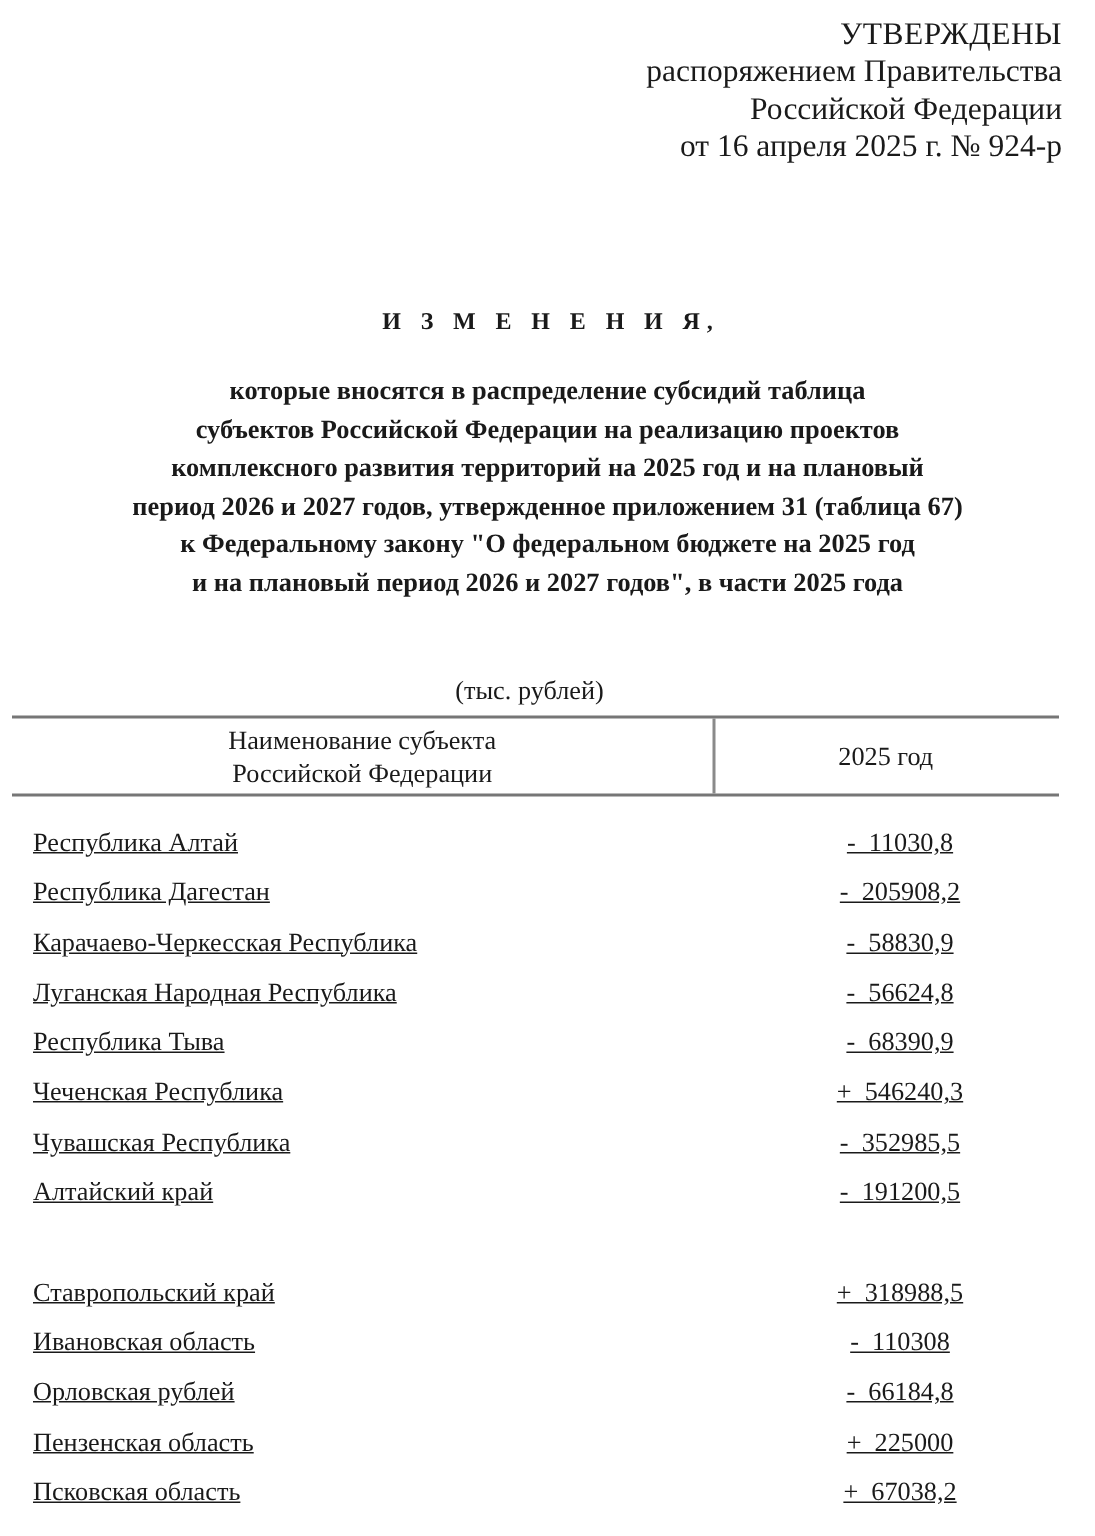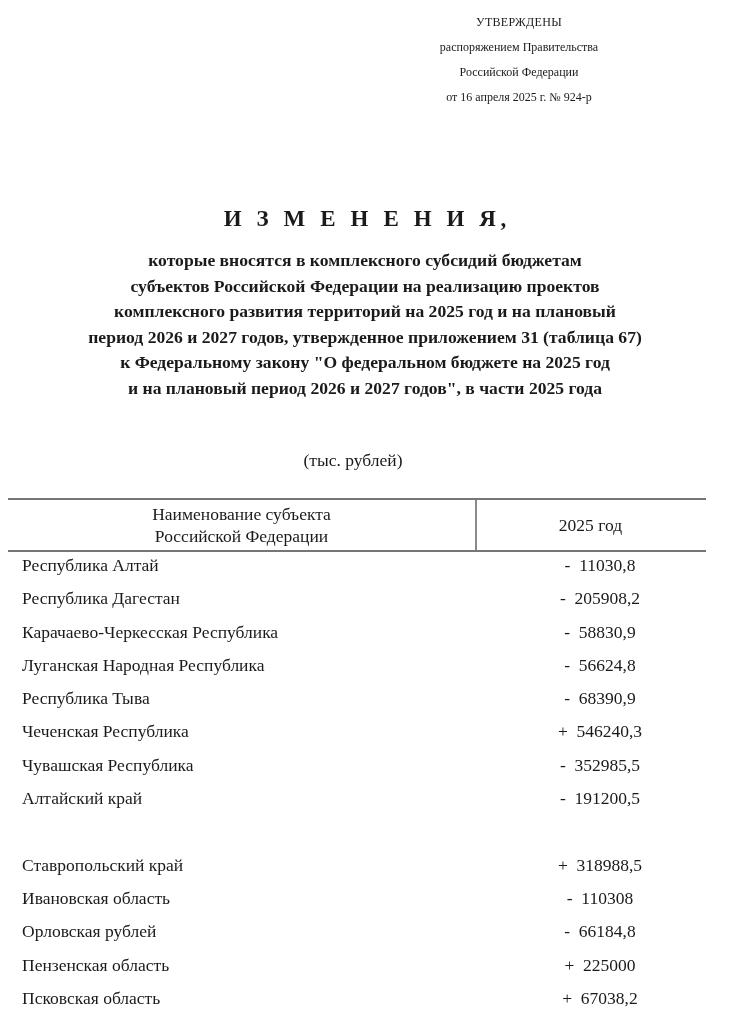--- a/index.html
+++ b/index.html
@@ -14,39 +14,39 @@
     font-family: "Liberation Serif", "DejaVu Serif", serif;
     color: #1a1a1a;
     overflow: hidden;
     -webkit-font-smoothing: antialiased;
   }
 
   
   .approval {
     position: absolute;
     top: 10px;
-    left: 345px;
+    left: 360px;
     width: 348px;
-    text-align: center;
-    font-size: 12px;
+    text-align: right;
+    font-size: 21px;
     line-height: 25px;
   }
   .approval .line-main {
     letter-spacing: 0.3px;
   }
 
   
   .doc-title {
     position: absolute;
     top: 206px;
     left: 0;
     width: 730px;
     text-align: center;
     font-weight: bold;
-    font-size: 23px;
+    font-size: 16px;
     letter-spacing: 4.6px;
     text-indent: 4.6px;
   }
   .doc-subtitle {
     position: absolute;
     top: 248px;
     left: 0;
     width: 730px;
     text-align: center;
     font-weight: bold;
@@ -66,21 +66,20 @@
     text-align: center;
     font-size: 17.5px;
   }
 
   
   .table-wrap {
     position: absolute;
     top: 477px;
     left: 8px;
     width: 698px;
-    margin-top: 21px;
   }
   .rule {
     height: 2px;
     background: #767676;
     width: 100%;
   }
   .thead {
     display: flex;
     height: 50px;
     position: relative;
@@ -100,21 +99,22 @@
     justify-content: center;
     text-align: center;
     font-size: 17.5px;
     line-height: 22px;
     box-sizing: border-box;
   }
   .th-name { width: 467px; }
   .th-year { width: 231px; }
 
   .tbody {
-    padding-top: 3px;
+    padding-top: 20px;
+    text-decoration: underline;
   }
   .row {
     display: flex;
     align-items: baseline;
     height: 33.3px;
   }
   .cell-name {
     width: 520px;
     padding-left: 14px;
     box-sizing: border-box;
@@ -134,21 +134,21 @@
 <div class="approval">
   <div class="line-main">УТВЕРЖДЕНЫ</div>
   <div>распоряжением Правительства</div>
   <div>Российской Федерации</div>
   <div>от 16 апреля 2025 г. № 924-р</div>
 </div>
 
 <div class="doc-title">И З М Е Н Е Н И Я,</div>
 
 <div class="doc-subtitle">
-  <div>которые вносятся в комплексного субсидий бюджетам</div>
+  <div>которые вносятся в распределение субсидий таблица</div>
   <div>субъектов Российской Федерации на реализацию проектов</div>
   <div>комплексного развития территорий на 2025 год и на плановый</div>
   <div>период 2026 и 2027 годов, утвержденное приложением 31 (таблица 67)</div>
   <div>к Федеральному закону "О федеральном бюджете на 2025 год</div>
   <div>и на плановый период 2026 и 2027 годов", в части 2025 года</div>
 </div>
 
 <div class="units">(тыс. рублей)</div>
 
 <div class="table-wrap">

